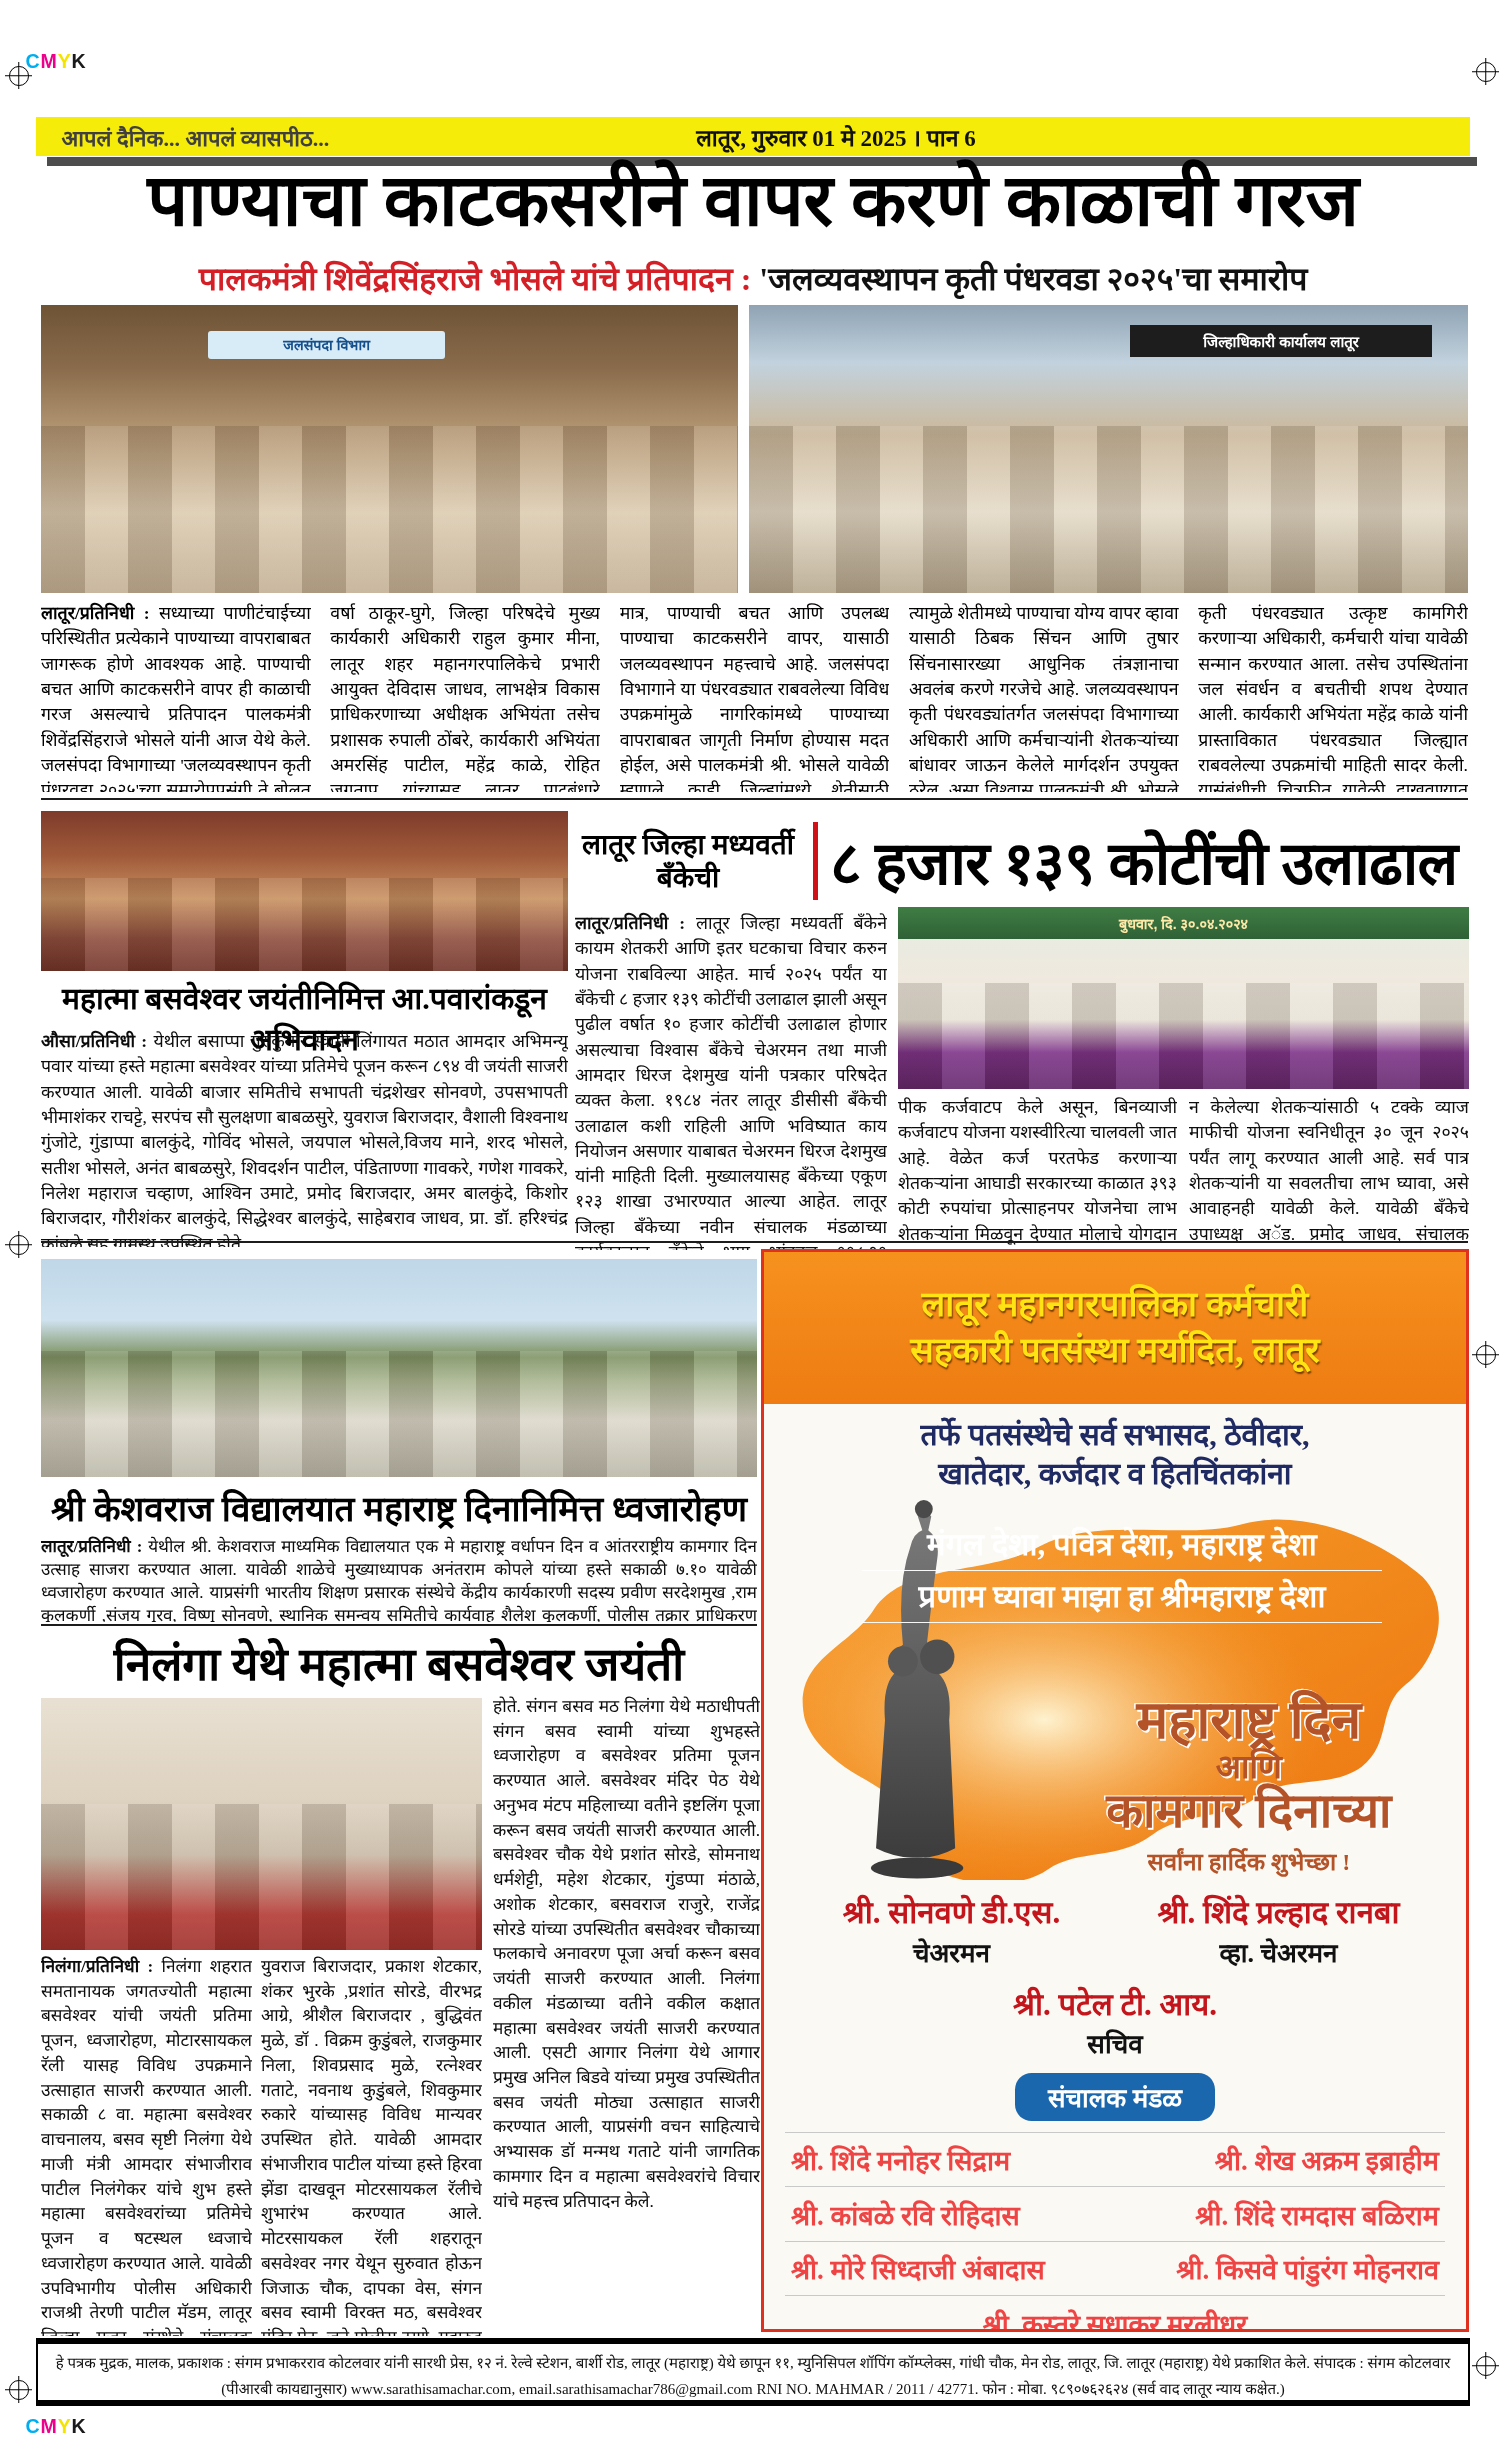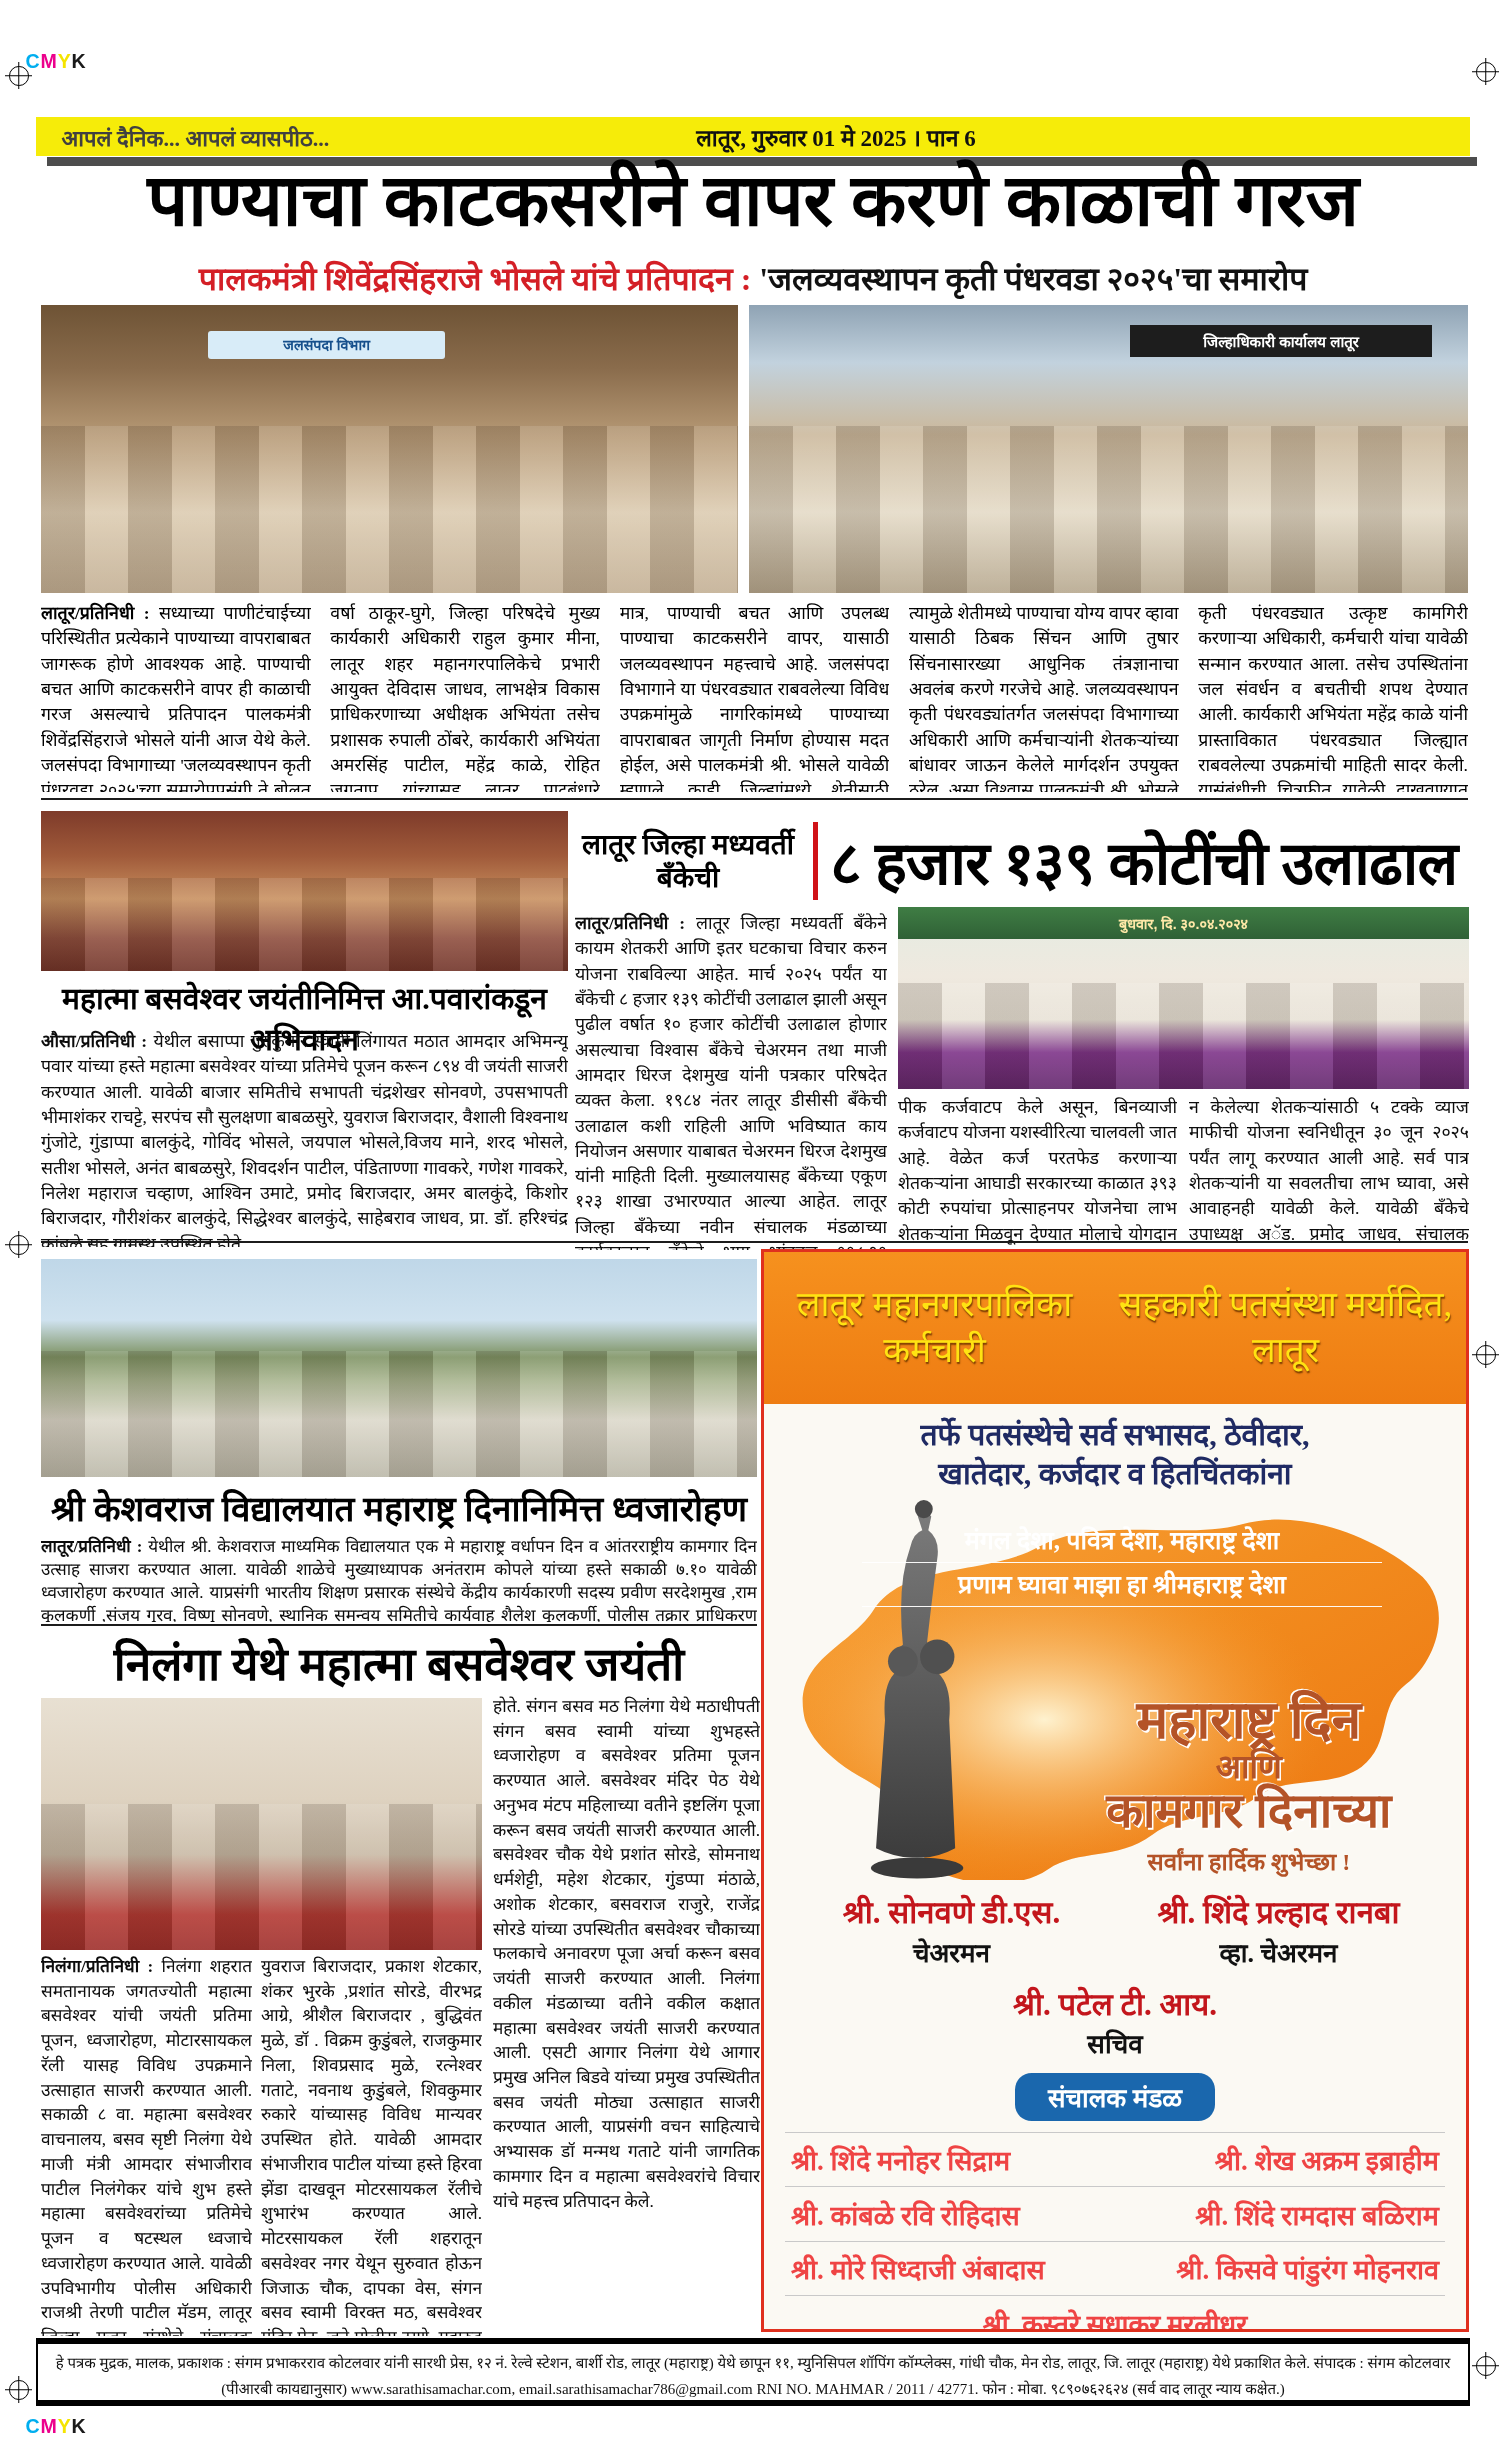--- a/index.html
+++ b/index.html
@@ -58,25 +58,25 @@
   .bank-header { position:absolute; left:575px; top:816px; width:894px; height:90px; display:flex; align-items:center; }
   .bank-kicker { width:226px; text-align:center; font-size:28px; font-weight:900; line-height:1.18; color:#000; }
   .bank-redbar { width:5.3px; height:78px; background:#d01218; margin:0 12px; }
   .bank-headline { flex:1; font-size:60px; font-weight:900; color:#000; white-space:nowrap; letter-spacing:-0.8px; }
 
   .keshav-headline { position:absolute; left:41px; top:1484px; width:716px; text-align:center; font-size:35px; font-weight:900; }
   .nil-headline { position:absolute; left:41px; top:1631px; width:716px; text-align:center; font-size:46px; font-weight:900; }
 
   
   .ad { position:absolute; left:761px; top:1249px; width:708px; height:1083px; border:3px solid #e0301e; background:#fbf9f3; overflow:hidden; }
-  .ad-header { height:152px; background:linear-gradient(#f6911e,#ee7c12); color:#ffe312; display:flex; flex-direction:row; align-items:center; justify-content:center; font-size:35px; font-weight:400; line-height:1.32; text-align:center; text-shadow:0.8px 1.5px 1.5px #7a3c00; }
+  .ad-header { height:152px; background:linear-gradient(#f6911e,#ee7c12); color:#ffe312; display:flex; flex-direction:column; align-items:center; justify-content:center; font-size:35px; font-weight:700; line-height:1.32; text-align:center; text-shadow:0.8px 1.5px 1.5px #7a3c00; }
   .ad-sub { margin-top:10.5px; text-align:center; color:#1f2a63; font-size:30px; font-weight:800; line-height:1.32; }
   .ad-map { position:relative; height:386px; }
   .ad-map svg { position:absolute; inset:0; width:100%; height:100%; }
-  .ad-quote { position:absolute; top:25.6px; left:14%; width:74%; text-align:center; color:#fff; font-size:25px; font-weight:700; z-index:3; }
+  .ad-quote { position:absolute; top:25.6px; left:14%; width:74%; text-align:center; color:#fff; font-size:31px; font-weight:700; z-index:3; }
   .ad-quote .ql { display:block; border-bottom:1.5px solid rgba(255,255,255,.95); padding:3px 0 6px; }
   .ad-big { position:absolute; right:13.6px; bottom:3px; width:58%; text-align:center; color:#b45327; z-index:3; }
   .ad-big .l1 { font-size:53px; font-weight:900; text-shadow:1.5px 1.5px 0 #fff,-1.5px -1.5px 0 #fff; line-height:1.05; }
   .ad-big .l2 { font-size:33px; font-weight:900; text-shadow:1.5px 1.5px 0 #fff; line-height:1.1; }
   .ad-big .l3 { font-size:48px; font-weight:900; text-shadow:1.5px 1.5px 0 #fff,-1.5px -1.5px 0 #fff; line-height:1.1; }
   .ad-big .l4 { font-size:24px; font-weight:800; margin-top:6px; }
   .ad-officers { margin-top:10.5px; padding:0 24px; display:grid; grid-template-columns:1fr 1fr; row-gap:12px; }
   .officer { text-align:center; }
   .officer .oname { color:#c3161c; font-size:31px; font-weight:900; }
   .officer .otitle { color:#111; font-size:26px; font-weight:700; margin-top:1.5px; }

